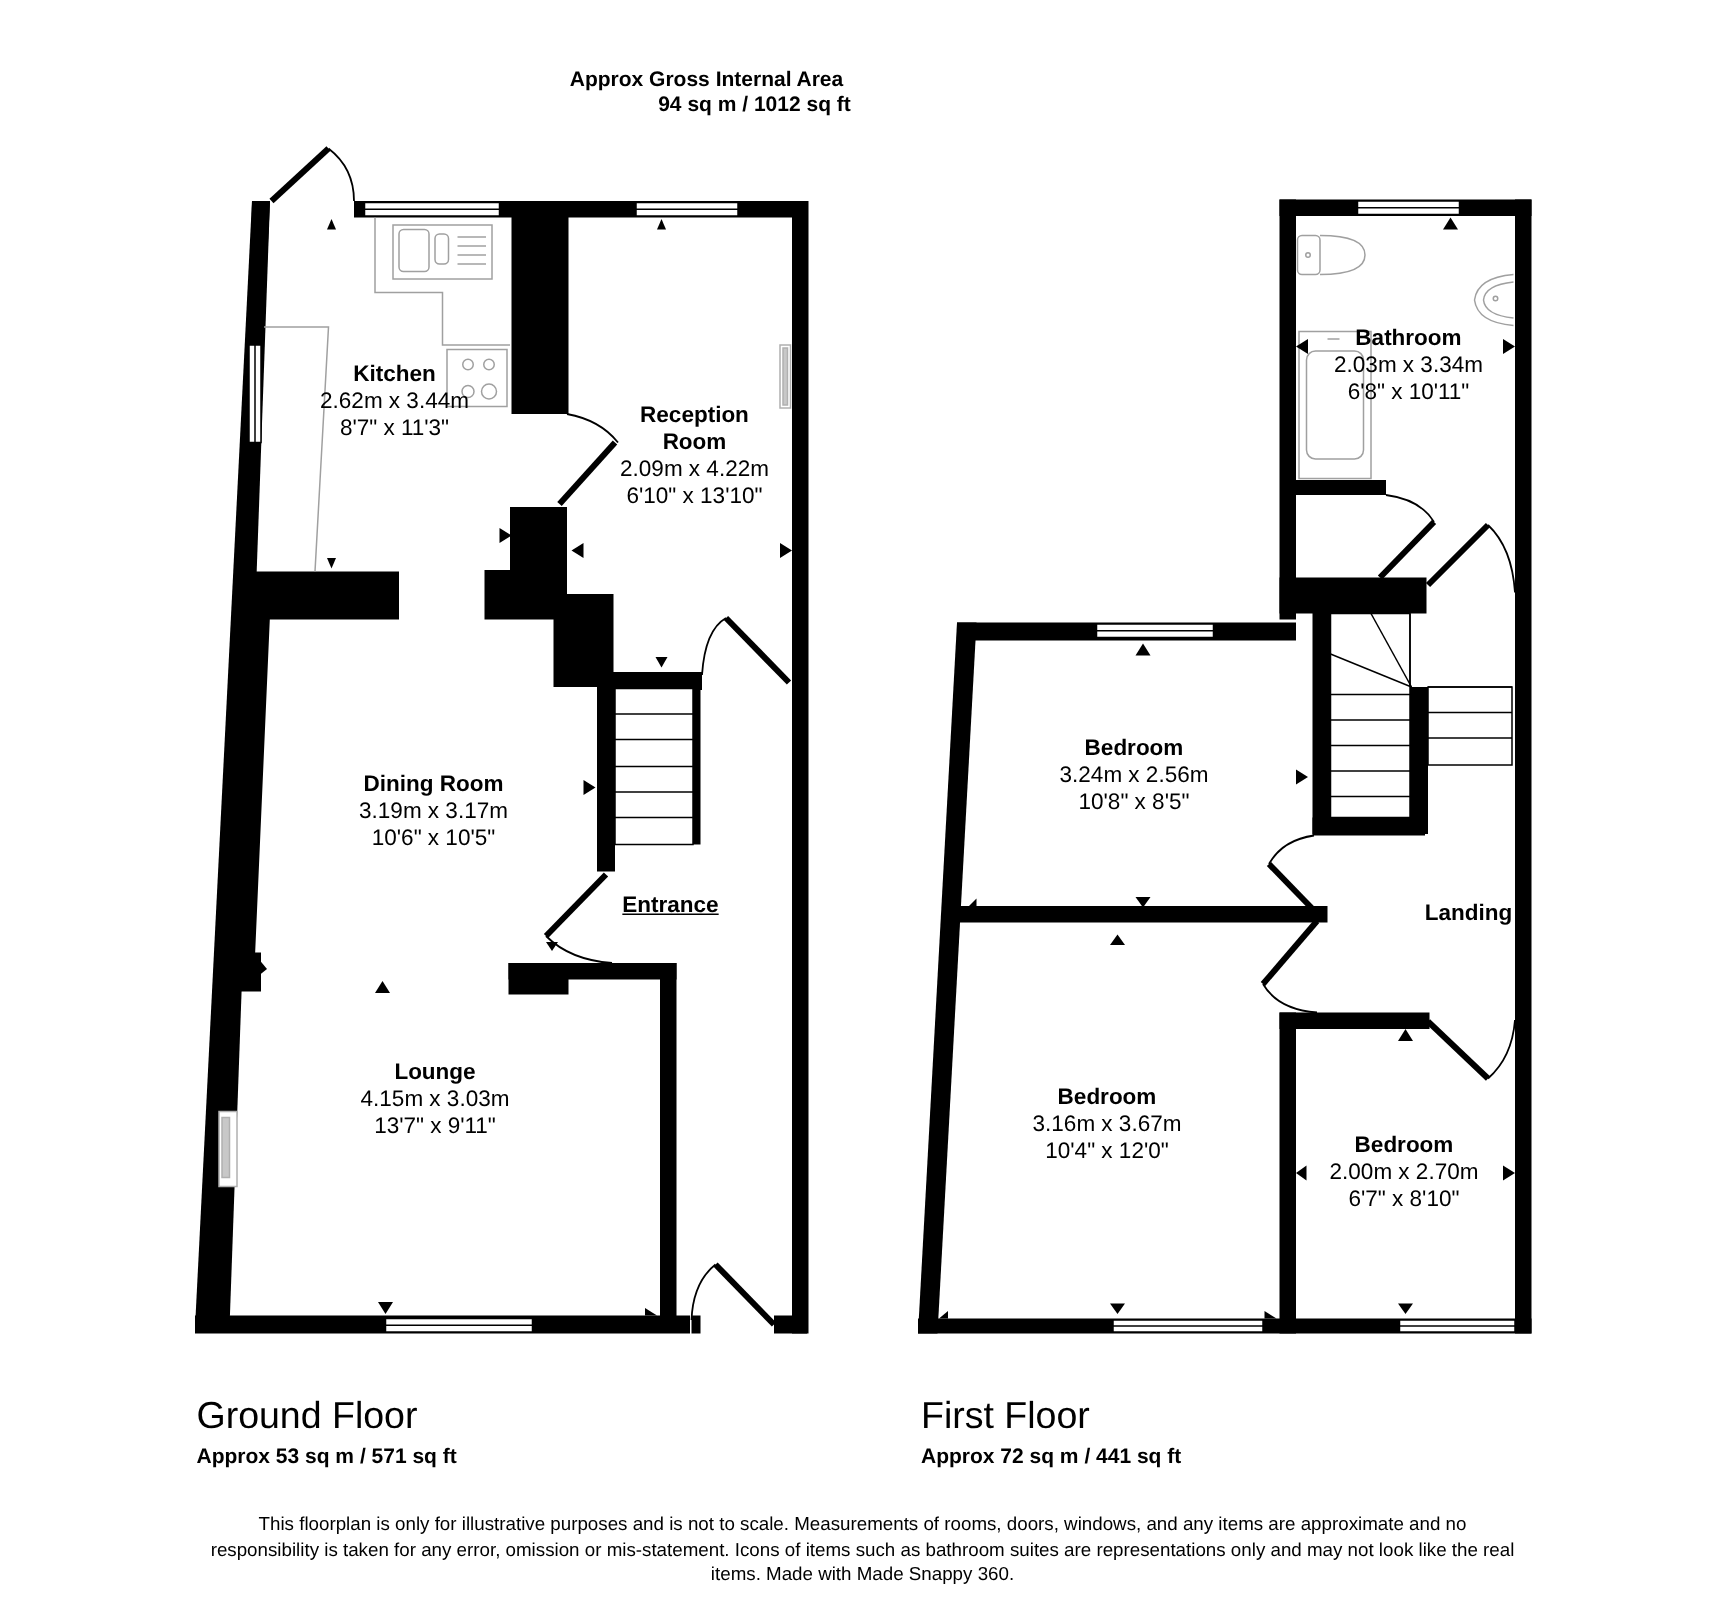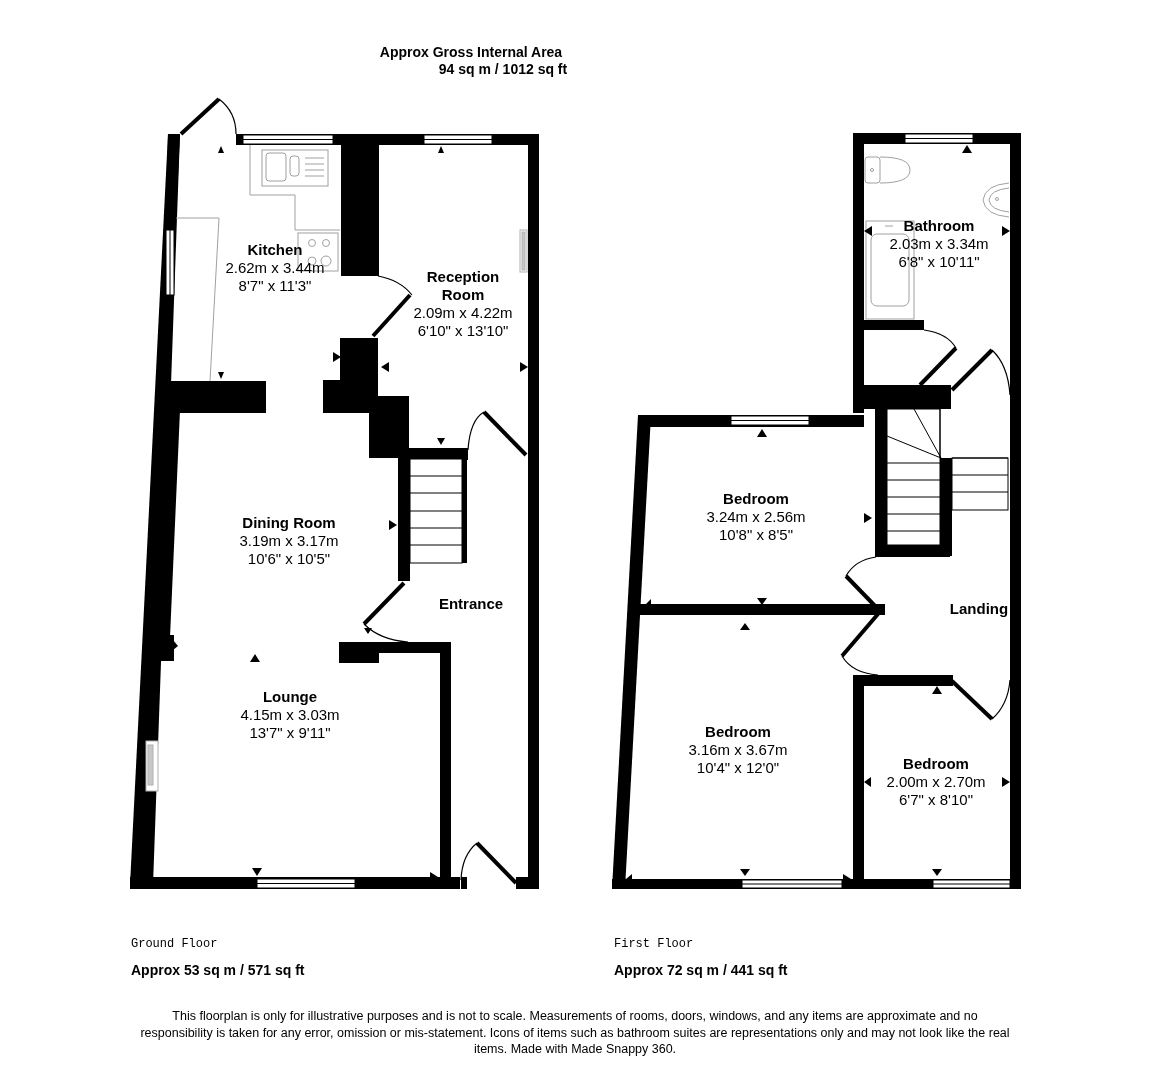--- a/index.html
+++ b/index.html
@@ -3,21 +3,21 @@
 <meta charset="utf-8">
 <style>
   html, body { margin: 0; padding: 0; background: #ffffff; }
   body { width: 1150px; height: 1080px; position: relative; overflow: hidden;
          font-family: "Liberation Sans", sans-serif; color: #000; }
   .hdr { position: absolute; left: 0; width: 942px; text-align: center; font-weight: bold; font-size: 14px; line-height: 17px; }
   svg.plan { position: absolute; left: 0; top: 0; }
   .room-label { position: absolute; text-align: center; font-size: 15px; line-height: 18px; white-space: nowrap; transform: translateX(-50%); }
   .room-label .nm { font-weight: bold; display: block; }
   .room-label .dim { display: block; }
-  .floor-title { position: absolute; font-size: 12px; line-height: 24px; font-family: Liberation Mono, monospace; }
+  .floor-title { position: absolute; font-size: 25px; line-height: 24px; }
   .floor-area { position: absolute; font-size: 14px; font-weight: bold; line-height: 17px; }
   .disclaimer { position: absolute; left: 140px; width: 870px; top: 1008px; text-align: center; font-size: 12.5px; line-height: 16.5px; }
 </style>
 </head>
 <body>
 
 <div class="hdr" style="top:44px;">Approx Gross Internal Area</div>
 <div class="hdr" style="top:61px;padding-left:32px;">94 sq m / 1012 sq ft</div>
 
 <svg class="plan" width="1150" height="1080" viewBox="0 0 1150 1080">
@@ -245,40 +245,40 @@
       <polygon points="871,777 871,787 864,782"></polygon>
       <polygon points="1002,777 1002,787 1010,782"></polygon>
       <polygon points="740,869 750,869 745,876"></polygon>
       <polygon points="932,869 942,869 937,876"></polygon>
       <polygon points="626,879 632,874 632,879"></polygon>
       <polygon points="843,874 851,879 843,879"></polygon>
     </g>
   </g>
 </svg>
 
-<div class="room-label" style="left:263px; top:241px;margin-left:12px;">
+<div class="room-label" style="left:263px; top:241px;">
   <span class="nm">Kitchen</span>
   <span class="dim">2.62m x 3.44m</span>
   <span class="dim">8'7" x 11'3"</span>
 </div>
 <div class="room-label" style="left:463px; top:268px;">
   <span class="nm">Reception</span>
   <span class="nm">Room</span>
   <span class="dim">2.09m x 4.22m</span>
   <span class="dim">6'10" x 13'10"</span>
 </div>
 <div class="room-label" style="left:289px; top:514px;">
   <span class="nm">Dining Room</span>
   <span class="dim">3.19m x 3.17m</span>
   <span class="dim">10'6" x 10'5"</span>
 </div>
-<div class="room-label" style="left:471px; top:595px;">
+<div class="room-label" style="left:447px; top:595px;text-decoration:underline;">
   <span class="nm">Entrance</span>
 </div>
-<div class="room-label" style="left:290px; top:688px;">
+<div class="room-label" style="left:290px; top:706px;">
   <span class="nm">Lounge</span>
   <span class="dim">4.15m x 3.03m</span>
   <span class="dim">13'7" x 9'11"</span>
 </div>
 
 <div class="room-label" style="left:939px; top:217px;">
   <span class="nm">Bathroom</span>
   <span class="dim">2.03m x 3.34m</span>
   <span class="dim">6'8" x 10'11"</span>
 </div>

